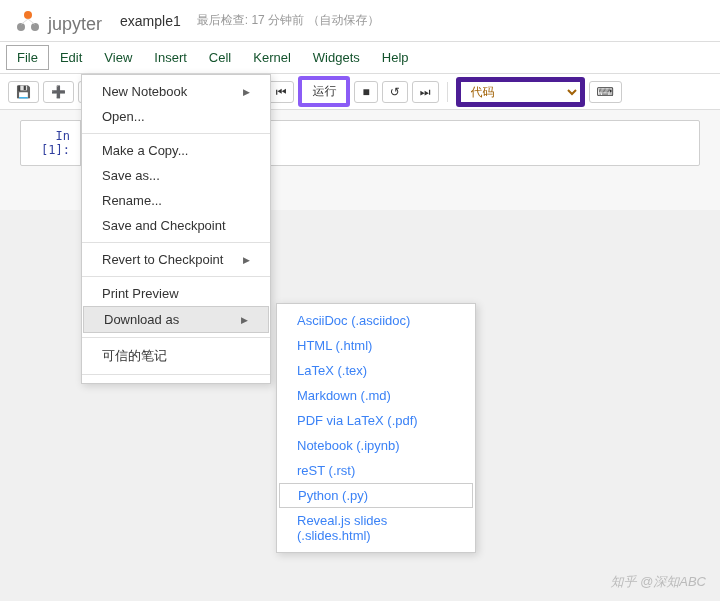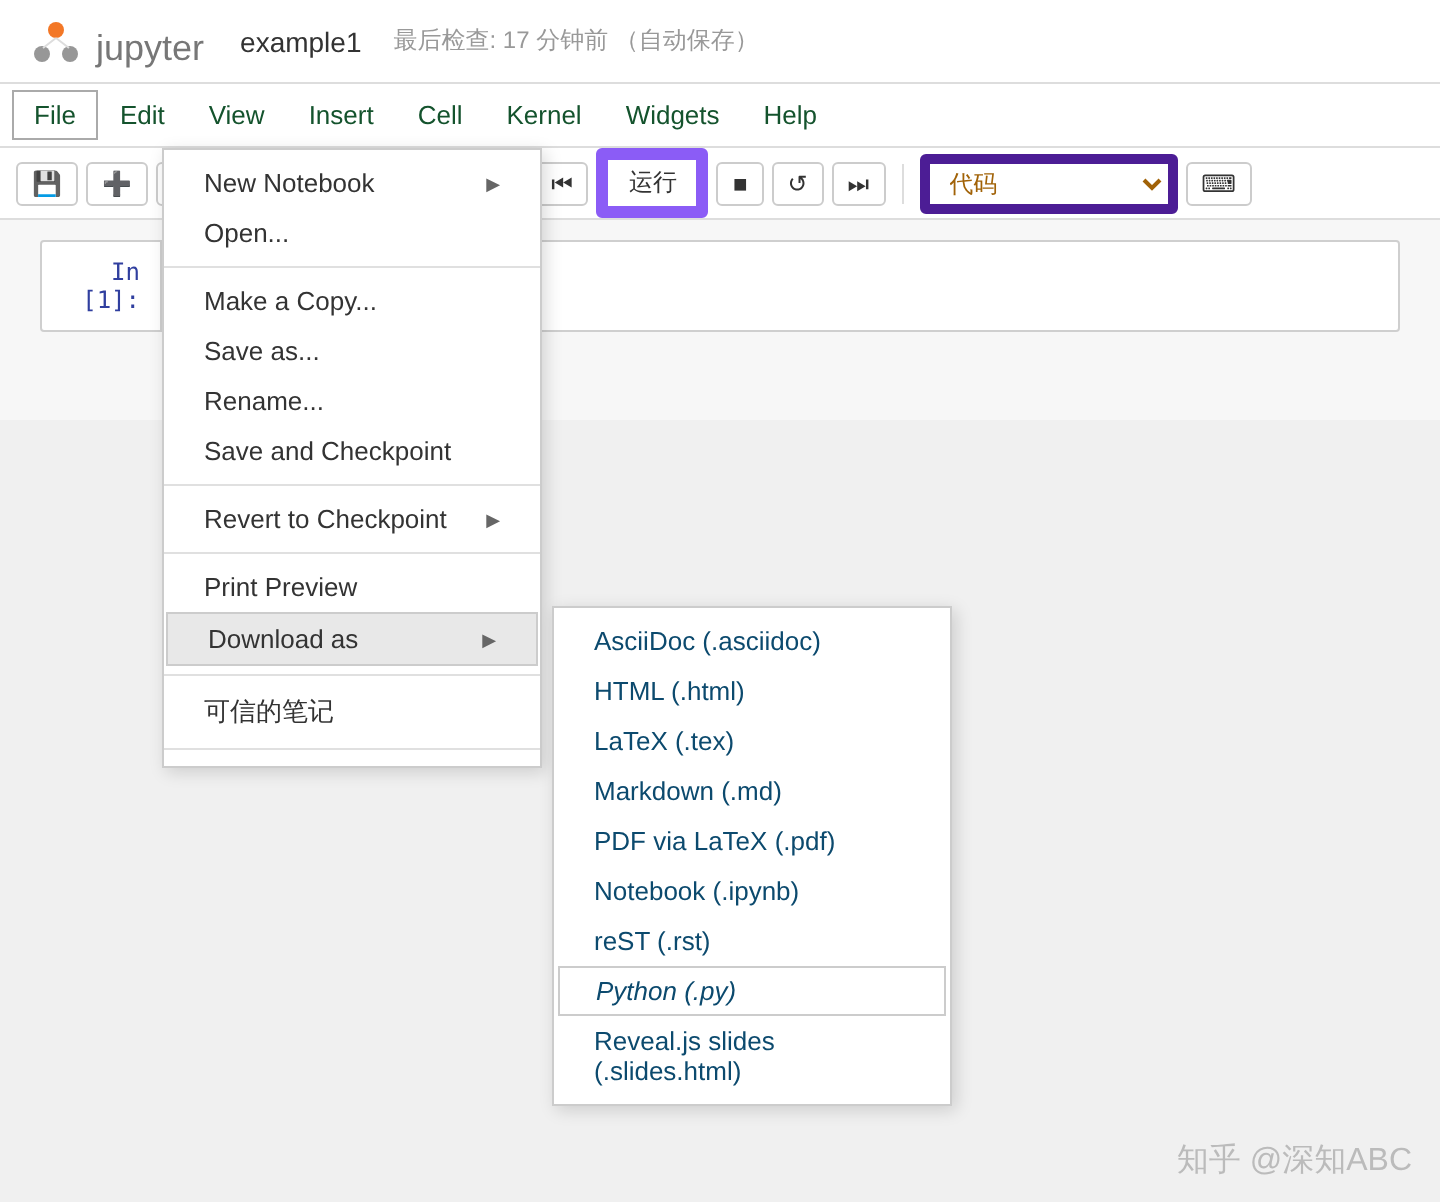--- a/index.html
+++ b/index.html
@@ -100,21 +100,21 @@
       border-radius: 3px;
       background: white;
       font-size: 12px;
       color: #a16207;
     }
     .run-btn {
       display: flex;
       align-items: center;
       gap: 4px;
       padding: 3px 10px;
-      border: 6px solid #8b5cf6;
+      border: 4px solid #8b5cf6;
       background: white;
       border-radius: 3px;
       cursor: pointer;
       font-size: 12px;
       color: #333;
     }
 
     
     .notebook-content {
       background: #f7f7f7;
@@ -193,46 +193,46 @@
       background: white;
       border: 1px solid #ccc;
       box-shadow: 2px 2px 8px rgba(0,0,0,0.15);
       min-width: 200px;
       z-index: 300;
       padding: 4px 0;
     }
     .download-submenu-item {
       padding: 5px 20px;
       cursor: pointer;
-      color: #0c4a6e;
+      color: #3b82f6;
       font-size: 13px;
     }
     .download-submenu-item.highlighted {
       border: 1px solid #ccc;
       margin: 0 2px;
       padding: 4px 18px;
       background: white;
-      font-style: italic;
     }
 
     
     .has-submenu::after {
       content: '▶';
       font-size: 9px;
       color: #666;
       margin-left: 10px;
     }
 
     
     .watermark {
       position: absolute;
       bottom: 10px;
       right: 14px;
       color: #bbb;
-      font-size: 16px;
+      font-size: 13px;
+      font-style: italic;
     }
   </style>
 </head>
 <body>
 
 <div class="header">
   <div class="jupyter-logo">
 
     <svg class="jupyter-icon" viewBox="0 0 28 28" xmlns="http://www.w3.org/2000/svg">
       <circle cx="14" cy="8" r="4" fill="#F37726"></circle>

